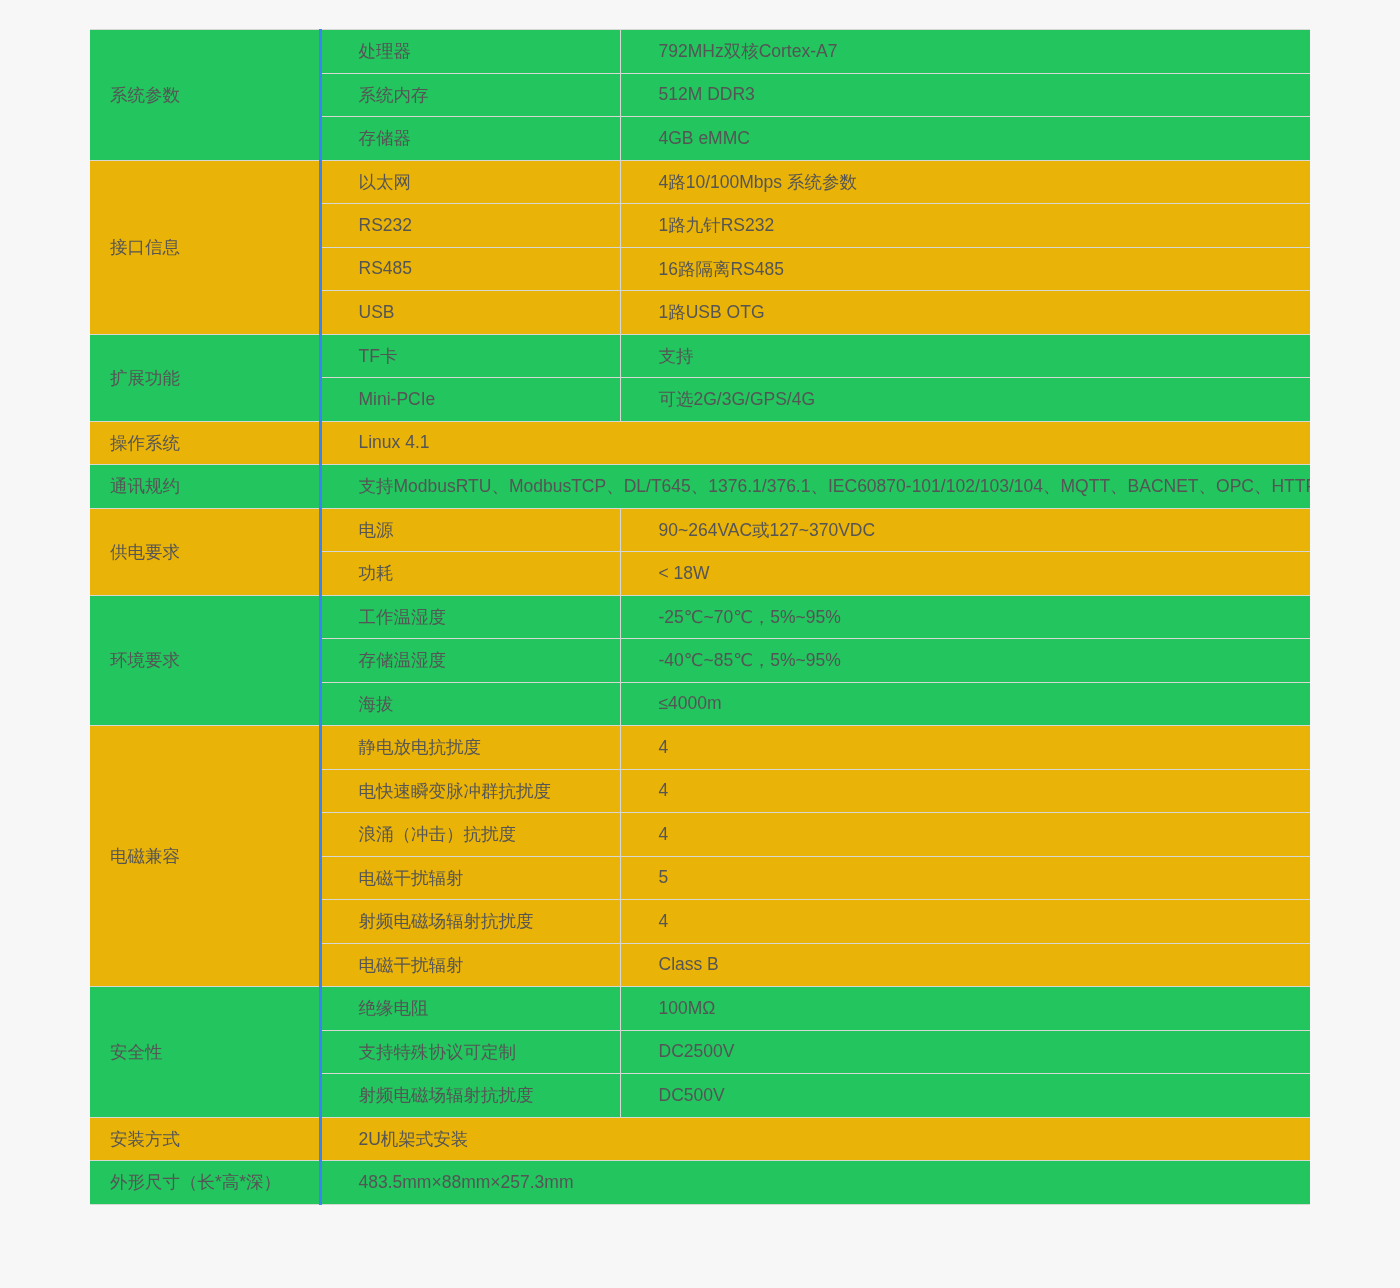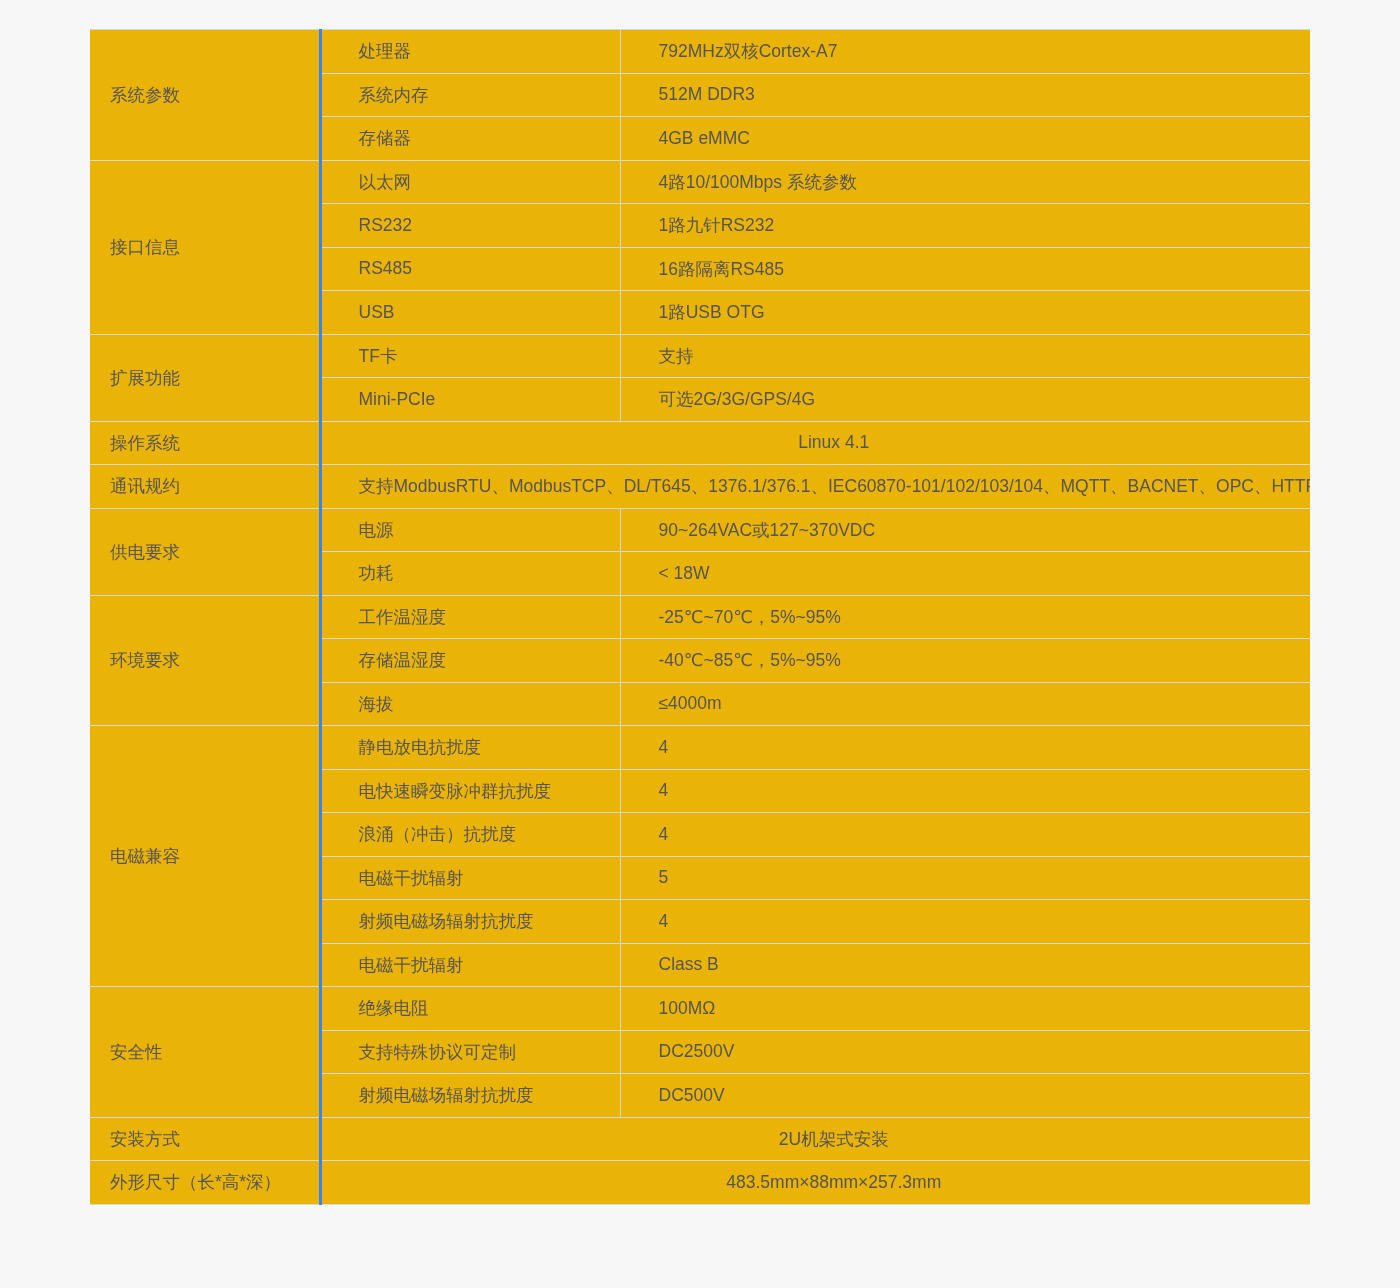--- a/index.html
+++ b/index.html
@@ -39,32 +39,31 @@
   }
   td.lbl {
     border-right: 1px solid #d6d8d3;
     padding-left: 37px;
   }
   td.val {
     padding-left: 38px;
   }
   td.merged {
     padding-left: 37px;
-    text-align: center;
   }
   td.tall {
     height: 89px;
     white-space: normal;
     line-height: 29px;
     padding-top: 4px;
     padding-bottom: 4px;
     padding-right: 45px;
   }
   tr.tint-green td { background: #eab308; }
-  tr.tint-white td { background: #eab308; }
+  tr.tint-white td { background: #22c55e; }
 </style>
 </head>
 <body>
 
 <div class="table-wrap">
   <table class="spec">
     <colgroup>
       <col style="width:230px">
       <col style="width:300px">
       <col style="width:690px">

